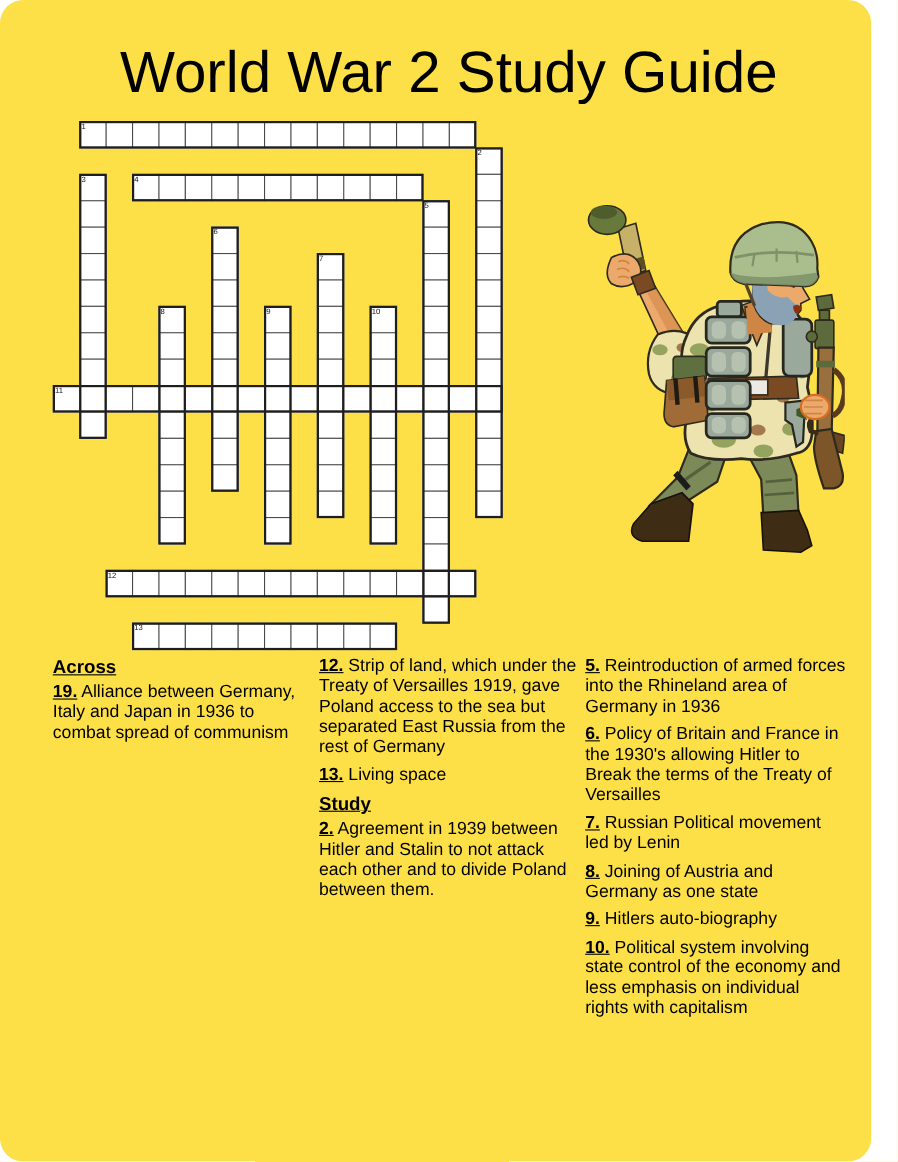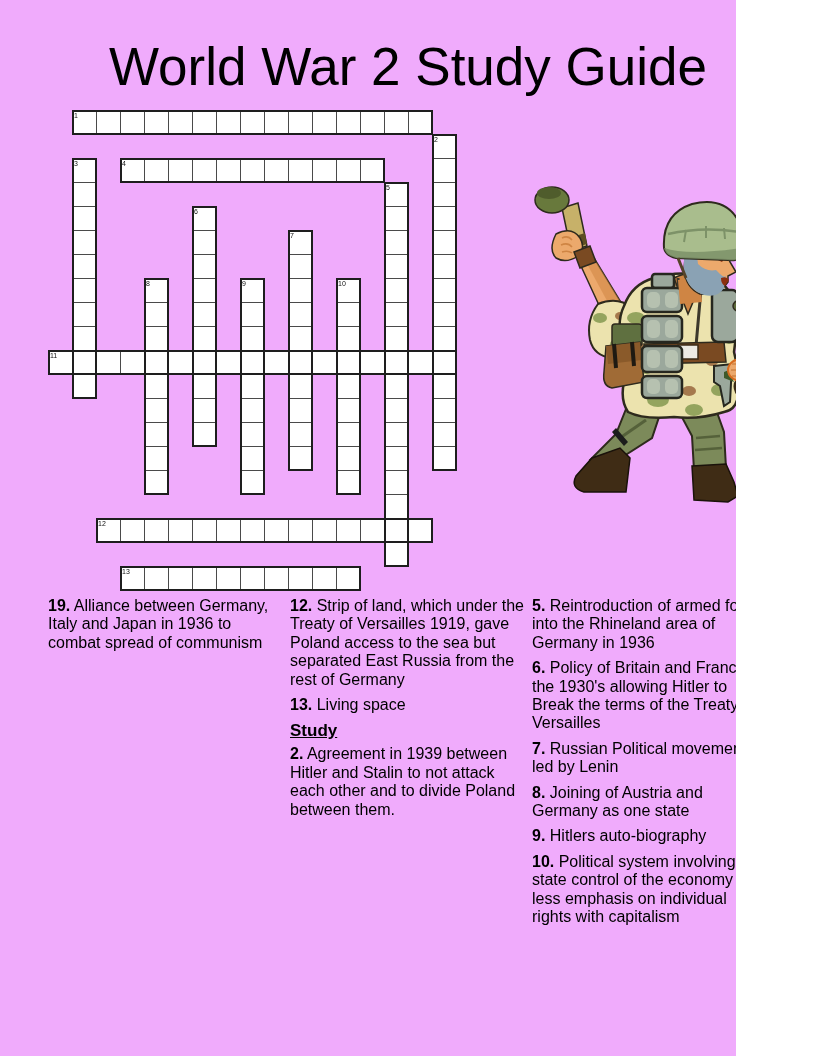--- a/index.html
+++ b/index.html
@@ -1,35 +1,35 @@
 <!DOCTYPE html>
 <html style="--helmet: #a9bd8d; --helmet_dark: #7d9268; --skin: #eca96c; --skin_shadow: #cf8544; --beard: #8aa2b4; --camo_base: #ece3ae; --camo_green: #94a45e; --camo_brown: #a5794d; --pouch_gray: #9ba89c; --pouch_light: #b6c1b0; --belt_brown: #7a4a22; --pants_green: #7c8a5a; --pants_shadow: #55613a; --boot_brown: #3f2c15; --wood: #9a6f3e; --wood_dark: #7c5528; --metal_olive: #5d6b3c; --grenade_olive: #68793c; --stick_tan: #c7b169; --accent_red: #8c2f0e; --buckle_white: #eceae4; --outline: #2e2a1d;"><head>
 <meta charset="utf-8">
 <style>
   html,body{margin:0;padding:0;background:#ffffff;}
-  .page{position:relative;width:736px;height:1056px;background:#f0abfc;overflow:hidden;
-        font-family:"Liberation Sans","DejaVu Sans",sans-serif;color:#000;}
+  .page{position:relative;width:792px;height:1056px;background:#fde047;overflow:hidden;
+        font-family:"Liberation Sans","DejaVu Sans",sans-serif;color:#000;border-radius:21px;}
   .title{position:absolute;top:36px;left:0;width:816px;text-align:center;
          font-size:53px;font-weight:400;letter-spacing:0px;white-space:nowrap;}
   
   .grid{position:absolute;left:48px;top:110px;width:410px;height:482px;}
   .cw-cell{position:absolute;width:25px;height:25px;box-sizing:border-box;
            border:1px solid #4a4a4a;background:#fff;}
   .cw-outline{position:absolute;box-sizing:border-box;border:2px solid #1e1e1e;
               pointer-events:none;background:transparent;}
   .cw-num{position:absolute;font-size:7px;line-height:7px;color:#111;z-index:5;}
   
   .soldier{position:absolute;left:528px;top:186px;width:240px;height:320px;}
   
   .clues{position:absolute;left:48px;top:597px;width:726px;display:flex;gap:5px;}
   .clue-col{width:237px;flex:0 0 237px;}
   .clue-header{font-size:17px;font-weight:700;text-decoration:underline;
                margin:0 0 5px 0;line-height:19px;}
   .clue{font-size:16px;line-height:18.4px;margin:0 0 7px 0;}
-  .clue b{font-weight:700;}
+  .clue b{font-weight:700;text-decoration:underline;}
 </style>
 </head>
 <body>
 
 <div class="page">
 
   <div class="title">World War 2 Study Guide</div>
 
   <div class="grid">
       <div class="cw-cell" style="left: 24px; top: 0px;"></div>
@@ -312,20 +312,21 @@
       <path d="M214,206 L228,204 L238,244 Q240,256 230,258 L221,258 Q212,232 212,220 Z" fill="var(--wood_dark)" stroke="var(--outline)" stroke-width="2"></path>
       <path d="M212,192 Q205,198 209,206 L216,208" fill="none" stroke="#3a2c18" stroke-width="4"></path>
       <path d="M196,186 L206,182 L210,190 L202,188 L206,196 L196,192 Z" fill="#3f5a2a"></path>
       <ellipse cx="213" cy="184" rx="13" ry="11" fill="var(--skin)" stroke="#d86c1f" stroke-width="2"></ellipse>
       <path d="M204,178 h16 M203,184 h17 M204,190 h15" stroke="var(--skin_shadow)" stroke-width="1.5" fill="none"></path>
     </g>
   </svg>
 
   <div class="clues">
     <div class="clue-col">
+        <div class="clue-header">Across</div>
         <p class="clue"><b>19.</b> Alliance between Germany, Italy and Japan in 1936 to combat spread of communism</p>
       </div>
     <div class="clue-col">
         <p class="clue"><b>12.</b> Strip of land, which under the Treaty of Versailles 1919, gave Poland access to the sea but separated East Russia from the rest of Germany</p>
         <p class="clue"><b>13.</b> Living space</p>
         <div class="clue-header">Study</div>
         <p class="clue"><b>2.</b> Agreement in 1939 between Hitler and Stalin to not attack each other and to divide Poland between them.</p>
       </div>
     <div class="clue-col">
         <p class="clue"><b>5.</b> Reintroduction of armed forces into the Rhineland area of Germany in 1936</p>

